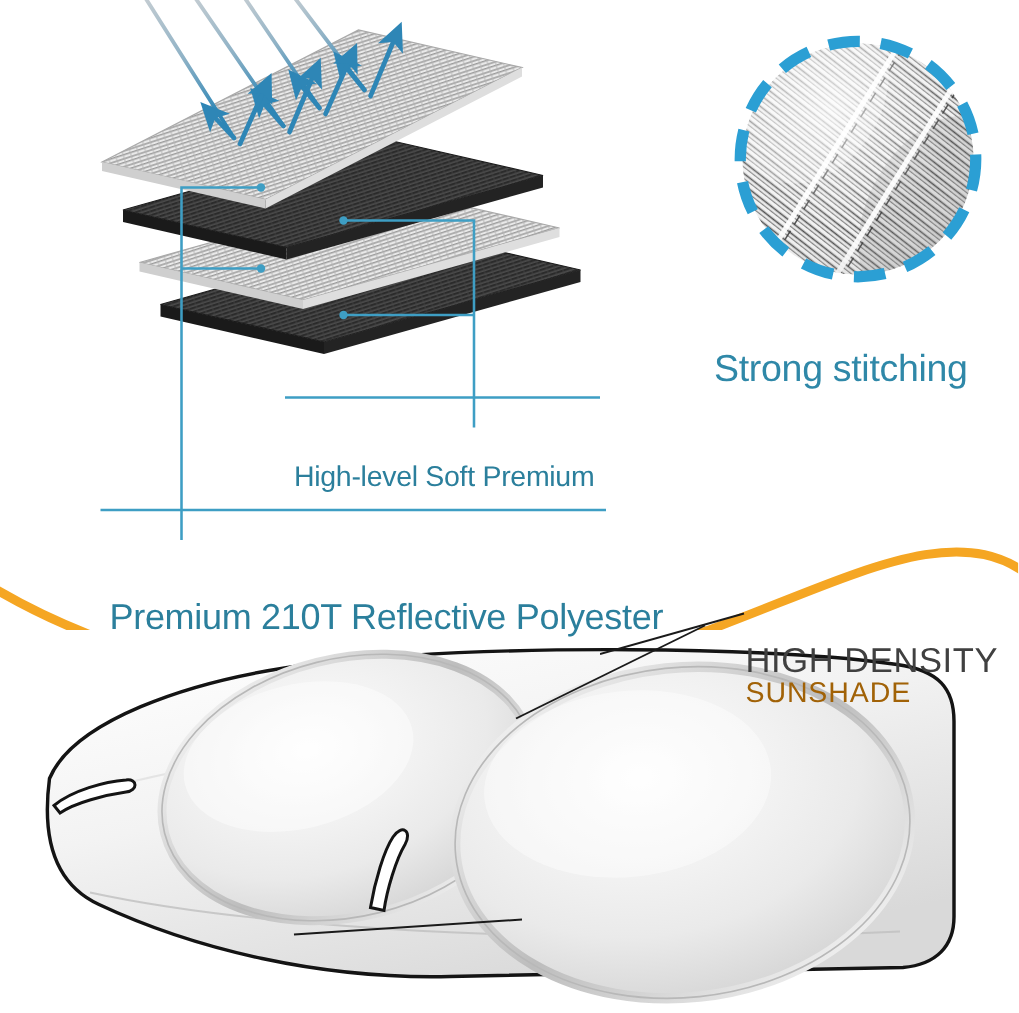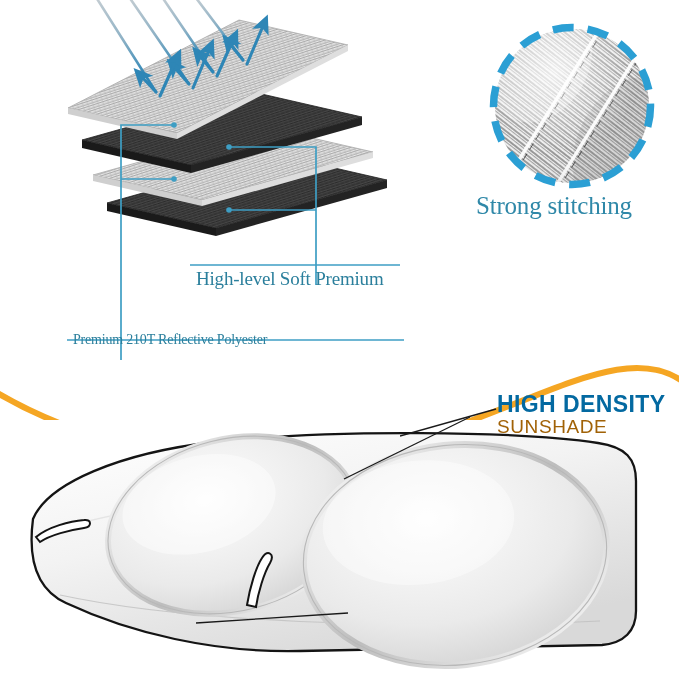--- a/index.html
+++ b/index.html
@@ -17,50 +17,52 @@
     background: #ffffff;
     overflow: hidden;
   }
   .abs { position: absolute; }
   svg { display: block; }
 
   
   .label-teal {
     position: absolute;
     color: #2b7f9c;
-    font-family: Liberation Serif, serif;
+    font-family: Liberation Sans, sans-serif;
     white-space: nowrap;
     letter-spacing: -0.2px;
+    margin-top: 40px;
   }
   #label-soft-fabric {
     left: 196px;
     top: 268px;
     font-size: 19px;
   }
   #label-polyester {
     left: 73px;
-    top: 332px;
-    font-size: 14px;
+    top: 358px;
+    font-size: 24px;
   }
   #label-stitching {
     left: 476px;
     top: 192px;
     font-size: 25px;
     color: #2f88a8;
   }
 
   .cap-block { position: absolute; }
   .cap-title {
     font-family: "Liberation Sans", sans-serif;
-    font-weight: bold;
+    font-weight: normal;
     font-size: 23px;
-    color: #0369a1;
+    color: #404040;
     letter-spacing: 0.4px;
     line-height: 1.02;
     white-space: nowrap;
+    margin-top: 36px;
   }
   .cap-sub {
     font-family: "Liberation Sans", sans-serif;
     font-weight: normal;
     font-size: 19px;
     color: #a16207;
     letter-spacing: 0.6px;
     line-height: 1.15;
     white-space: nowrap;
   }

